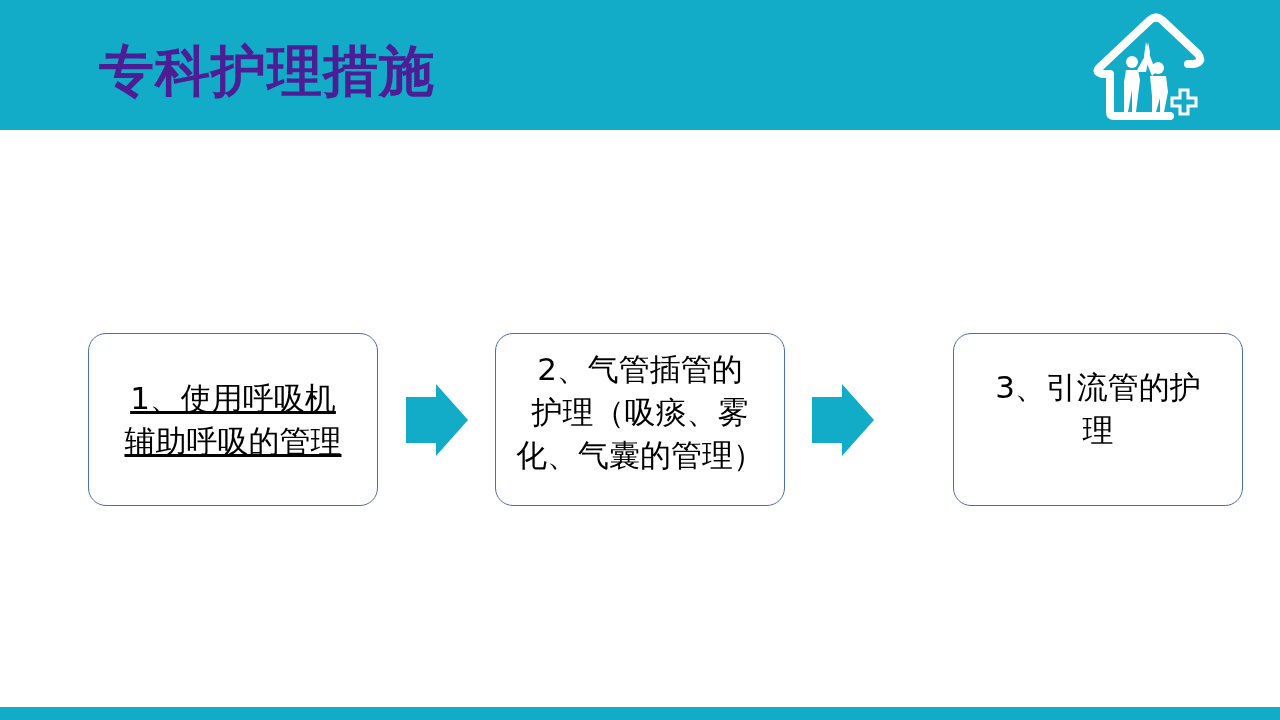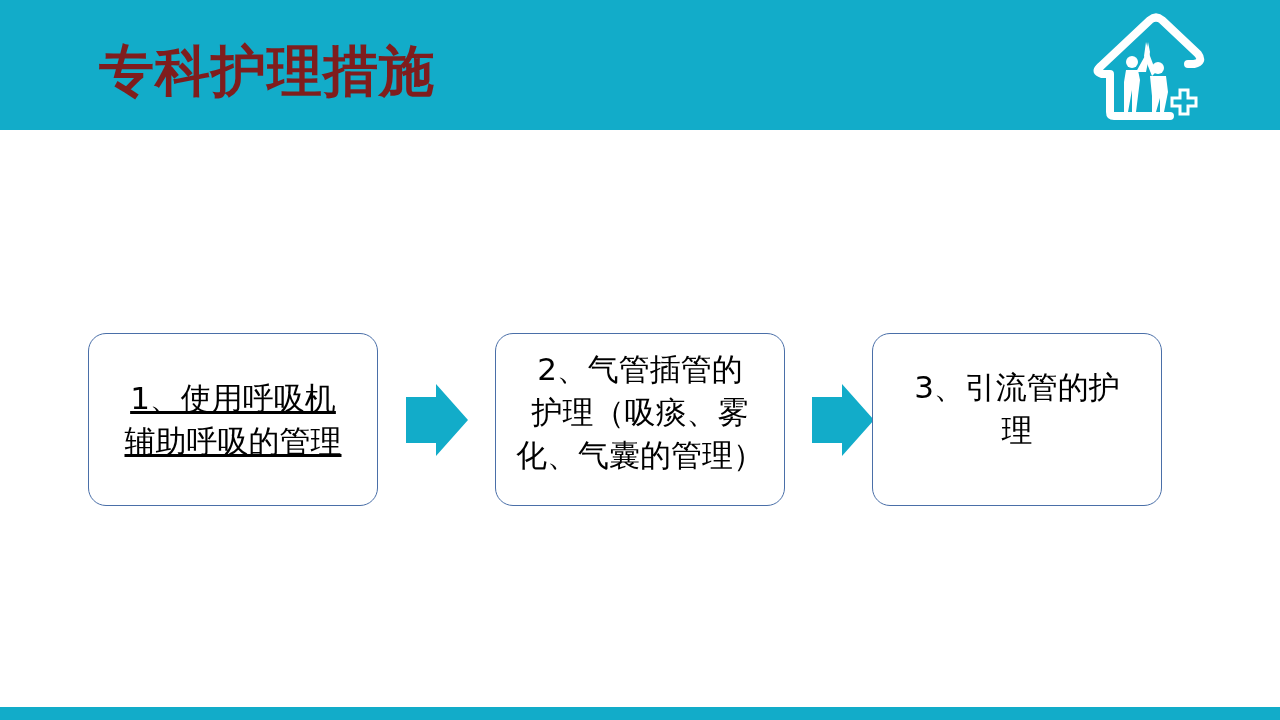--- a/index.html
+++ b/index.html
@@ -7,21 +7,21 @@
       width: 1280px; height: 720px; position: relative; overflow: hidden;
       background: #ffffff;
       font-family: "DejaVu Sans", "Liberation Sans", sans-serif;
     }
     .header {
       position: absolute; left: 0; top: 0; width: 1280px; height: 130px;
       background: #12acc9;
     }
     .title {
       position: absolute; left: 99px; top: 36px;
-      font-size: 55px; font-weight: bold; color: #7f1d1d;
+      font-size: 55px; font-weight: bold; color: #4c1d95;
       letter-spacing: 1px; line-height: 70px;
     }
     .logo { position: absolute; left: 1088px; top: 12px; width: 124px; height: 108px; }
     .footer {
       position: absolute; left: 0; top: 707px; width: 1280px; height: 13px;
       background: #12acc9;
     }
     .box {
       position: absolute; top: 333px; width: 290px; height: 173px;
       border: 1.5px solid #4a6fa8; border-radius: 18px; background: #fff;
@@ -70,18 +70,18 @@
 <div class="box box2" style="left:495px;text-align:center;">
   <div class="box-text">2、气管插管的
 护理（吸痰、雾
 化、气囊的管理）</div>
 </div>
 
 <svg class="arrow" style="left:812px;" viewBox="0 0 62 72">
   <polygon points="0,13 30,13 30,0 62,36 30,72 30,59 0,59" fill="#12acc9"></polygon>
 </svg>
 
-<div class="box box3" style="left:872px;">
+<div class="box box3" style="left:953px;">
   <div class="box-text">3、引流管的护
 理</div>
 </div>
 
 <div class="footer"></div>
 
 </body></html>

